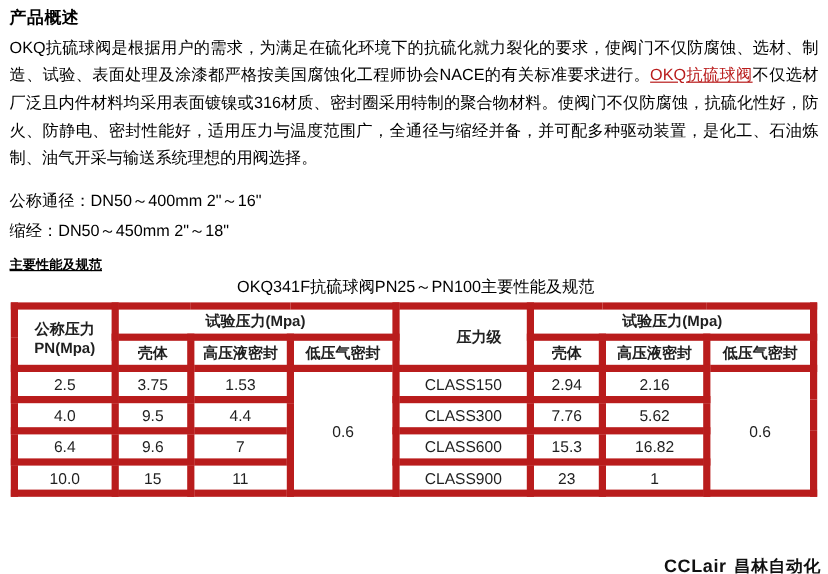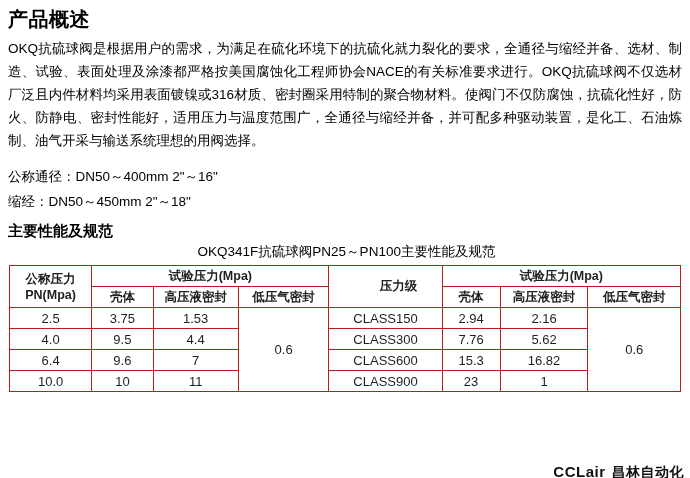--- a/index.html
+++ b/index.html
@@ -14,62 +14,64 @@
     color: #000000;
     overflow: hidden;
   }
   .page {
     position: relative;
     width: 690px;
     height: 478px;
     padding: 0;
   }
   .h-title {
-    font-size: 20px;
+    font-size: 14px;
     font-weight: bold;
     margin: 6px 0 4px 8px;
     letter-spacing: 0.5px;
   }
   .body-text {
     margin: 0 8px 0 8px;
     font-size: 13.5px;
     line-height: 23px;
     text-align: justify;
     text-justify: inter-ideograph;
   }
   .body-text .lk {
-    color: #000000;
+    color: #b91c1c;
+    text-decoration: underline;
   }
   .spec-list {
     margin: 12px 0 0 8px;
     font-size: 13.5px;
     line-height: 25px;
   }
   .spec-row {
     white-space: nowrap;
   }
   .h-title2 {
-    font-size: 15px;
+    font-size: 11px;
     font-weight: bold;
     margin: 8px 0 2px 8px;
+    text-decoration: underline;
   }
   .tbl-caption {
     text-align: center;
     font-size: 13.5px;
     margin: 2px 0 4px 3px;
   }
   table.spec {
     border-collapse: collapse;
     margin: 0 auto;
     width: 672px;
     font-size: 12.5px;
     color: #1f1f1f;
   }
   table.spec td, table.spec th {
-    border: 1px solid #b91c1c;
+    border: 6px solid #b91c1c;
     text-align: center;
     font-weight: normal;
     padding: 1px 2px;
     height: 18px;
   }
   table.spec .hdr {
     font-weight: bold;
     font-size: 12.5px;
   }
   table.spec .num {
@@ -98,21 +100,21 @@
   }
 </style>
 </head>
 <body>
 
 <div class="page">
 
   <div class="h-title">产品概述</div>
 
   <div class="body-text">
-    <span>OKQ抗硫球阀是根据用户的需求，为满足在硫化环境下的抗硫化就力裂化的要求，全通径与缩经并备、选材、制造、试验、表面处理及涂漆都严格按美国腐蚀化工程师协会NACE的有关标准要求进行。</span><span class="lk">OKQ抗硫球阀</span><span>不仅选材厂泛且内件材料均采用表面镀镍或316材质、密封圈采用特制的聚合物材料。使阀门不仅防腐蚀，抗硫化性好，防火、防静电、密封性能好，适用压力与温度范围广，全通径与缩经并备，并可配多种驱动装置，是化工、石油炼制、油气开采与输送系统理想的用阀选择。</span>
+    <span>OKQ抗硫球阀是根据用户的需求，为满足在硫化环境下的抗硫化就力裂化的要求，使阀门不仅防腐蚀、选材、制造、试验、表面处理及涂漆都严格按美国腐蚀化工程师协会NACE的有关标准要求进行。</span><span class="lk">OKQ抗硫球阀</span><span>不仅选材厂泛且内件材料均采用表面镀镍或316材质、密封圈采用特制的聚合物材料。使阀门不仅防腐蚀，抗硫化性好，防火、防静电、密封性能好，适用压力与温度范围广，全通径与缩经并备，并可配多种驱动装置，是化工、石油炼制、油气开采与输送系统理想的用阀选择。</span>
   </div>
 
   <div class="spec-list">
     <div class="spec-row">
       <span>公称通径：</span><span>DN50～400mm 2"～16"</span>
     </div>
     <div class="spec-row">
       <span>缩经：</span><span>DN50～450mm 2"～18"</span>
     </div>
   </div>
@@ -162,21 +164,21 @@
       <tr>
         <td class="num">6.4</td>
         <td class="num">9.6</td>
         <td class="num">7</td>
         <td class="num">CLASS600</td>
         <td class="num">15.3</td>
         <td class="num">16.82</td>
       </tr>
       <tr>
         <td class="num">10.0</td>
-        <td class="num">10</td>
+        <td class="num">15</td>
         <td class="num">11</td>
         <td class="num">CLASS900</td>
         <td class="num">23</td>
         <td class="num">1</td>
       </tr>
     </tbody>
   </table>
 
   <div class="watermark">
     <span class="wm-wrap">

